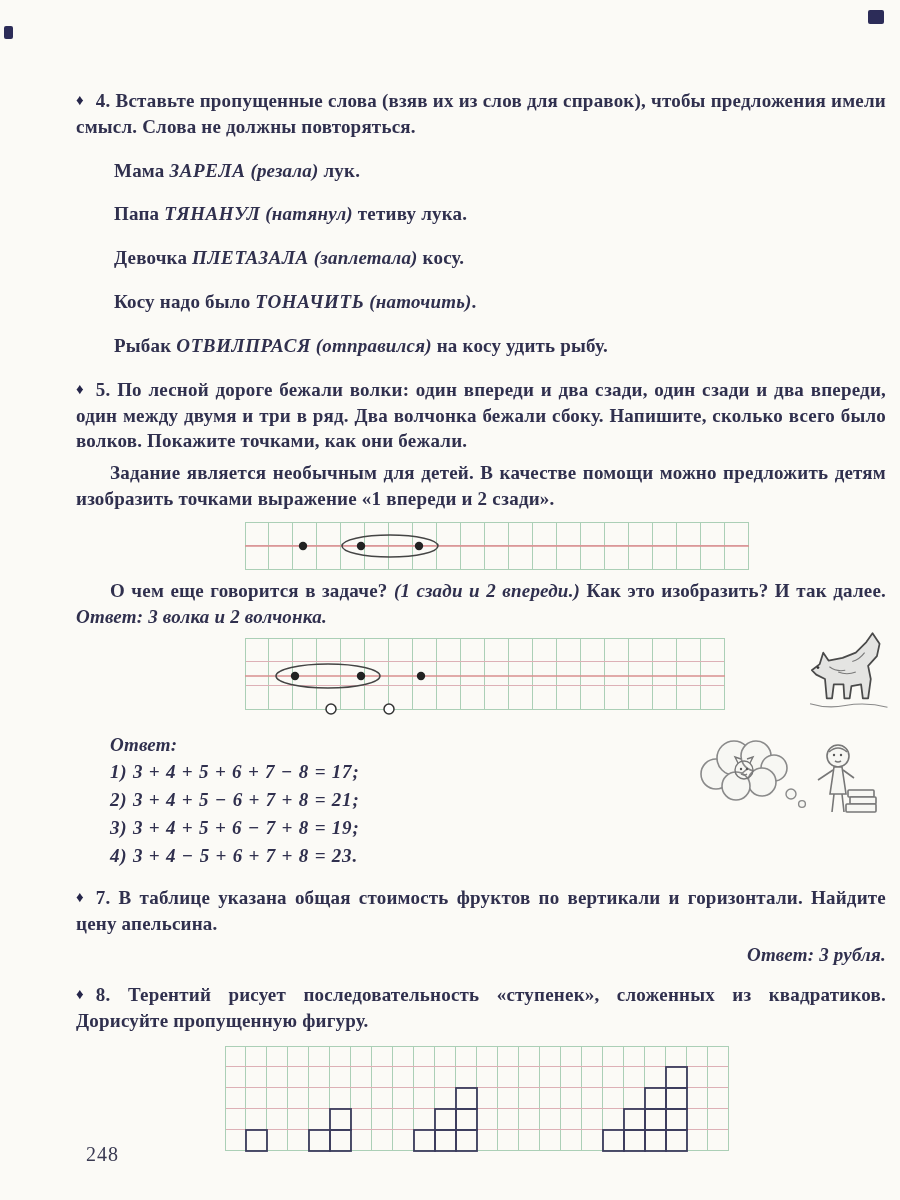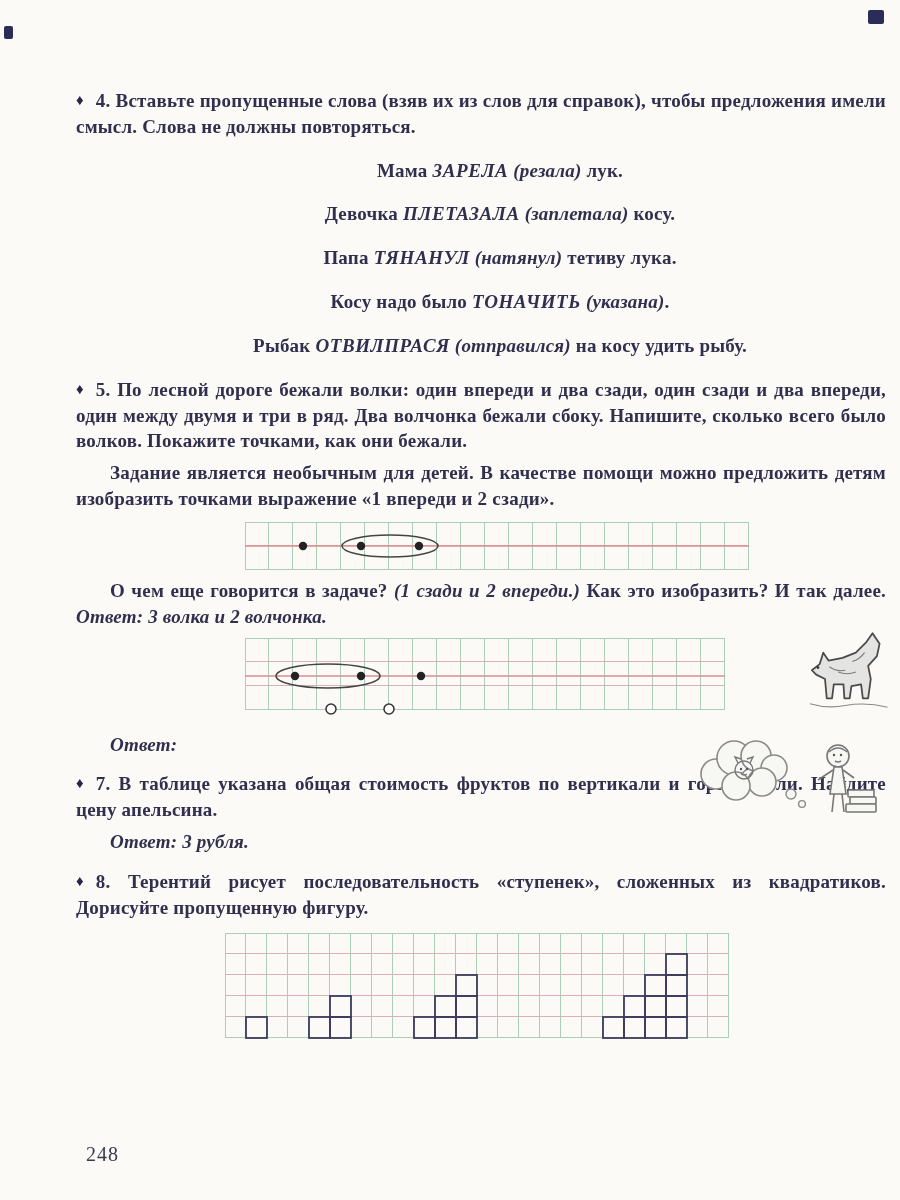--- a/index.html
+++ b/index.html
@@ -10,26 +10,26 @@
     font-family:"Liberation Serif","DejaVu Serif",serif;
     font-weight:700;font-size:19px;line-height:1.36;color:#30304e;
     letter-spacing:.2px;
   }
   .para{margin:0;text-align:justify;}
   .title{margin-bottom:6px;}
   .bullet{display:inline-block;margin-right:12px;font-size:15px;transform:translateY(-2px);color:#26264a;}
   .item{margin-top:14px;}
   .item:first-child{margin-top:0;}
   .sentences{margin-left:38px;margin-top:4px;}
-  .sentence{margin:18px 0;text-align:center;}
+  .sentence{margin:18px 0;text-align:left;}
   .ins{font-style:italic;letter-spacing:.6px;}
   .hint{font-style:italic;}
   .indent{text-indent:34px;}
   .it{font-style:italic;}
-  .answer{font-style:italic;margin:2px 0 0 34px;text-align:left;}
+  .answer{font-style:italic;margin:2px 0 0 34px;text-align:right;}
   .grid-wrap{position:relative;margin:10px 0 8px 169px;width:520px;}
   .grid-wrap.second{margin-top:8px;margin-bottom:4px;}
   .bottom-grid-wrap{margin:12px 0 0 149px;}
   .answers-row{display:flex;margin:2px 0 0 34px;position:relative;flex-direction:column;}
   .answers-label{font-style:italic;width:108px;flex:none;}
   .eq{font-style:italic;letter-spacing:.8px;margin:2px 0;white-space:nowrap;}
   .wolf{position:absolute;left:558px;top:-14px;}
   .cartoon{position:absolute;left:578px;top:-4px;}
   .page-num{position:absolute;left:78px;bottom:32px;font-weight:400;font-size:20px;color:#3a3a52;letter-spacing:1px;margin-left:8px;}
   .corner{position:absolute;background:#2c2c58;border-radius:2px;}
@@ -42,23 +42,23 @@
 
 <div class="page">
 
   <div class="corner corner-tl"></div>
   <div class="corner corner-tr"></div>
 
   <section class="item">
     <p class="para title"><span class="bullet">♦</span><span>4. Вставьте пропущенные слова (взяв их из слов для справок), чтобы предложения имели смысл. Слова не должны повторяться.</span></p>
     <div class="sentences">
       <p class="para sentence"><span>Мама </span><span class="ins">ЗАРЕЛА</span><span class="hint"> (резала)</span><span> лук.</span></p>
+      <p class="para sentence"><span>Папа </span><span class="ins">ТЯНАНУЛ</span><span class="hint"> (натянул)</span><span> тетиву лука.</span></p>
       <p class="para sentence"><span>Девочка </span><span class="ins">ПЛЕТАЗАЛА</span><span class="hint"> (заплетала)</span><span> косу.</span></p>
-      <p class="para sentence"><span>Папа </span><span class="ins">ТЯНАНУЛ</span><span class="hint"> (натянул)</span><span> тетиву лука.</span></p>
-      <p class="para sentence"><span>Косу надо было </span><span class="ins">ТОНАЧИТЬ</span><span class="hint"> (указана)</span><span>.</span></p>
+      <p class="para sentence"><span>Косу надо было </span><span class="ins">ТОНАЧИТЬ</span><span class="hint"> (наточить)</span><span>.</span></p>
       <p class="para sentence"><span>Рыбак </span><span class="ins">ОТВИЛПРАСЯ</span><span class="hint"> (отправился)</span><span> на косу удить рыбу.</span></p>
     </div>
   </section>
 
   <section class="item">
     <p class="para title"><span class="bullet">♦</span><span>5. По лесной дороге бежали волки: один впереди и два сзади, один сзади и два впереди, один между двумя и три в ряд. Два волчонка бежали сбоку. Напишите, сколько всего было волков. Покажите точками, как они бежали.</span></p>
     <p class="para indent">Задание является необычным для детей. В качестве помощи можно предложить детям изобразить точками выражение «1 впереди и 2 сзади».</p>
 
     <div class="grid-wrap">
       <svg width="504" height="48" viewBox="0 0 504 48">
@@ -101,20 +101,26 @@
         <circle cx="17" cy="47" r="1.6" fill="#333"></circle>
         <path d="M30 46 q8 6 18 4 M40 52 q10 4 20 0 M70 30 q-6 8 -14 10" stroke="#7a7a7a" stroke-width="1.2" fill="none"></path>
         <path d="M8 88 q20 6 40 2 q24 -4 48 2" stroke="#8a8a8a" stroke-width="1.2" fill="none"></path>
       </svg>
     </div>
   </section>
 
   <section class="item">
     <div class="answers-row">
       <div class="answers-label">Ответ:</div>
+      <div class="equations">
+        <div class="eq">1) 3 + 4 + 5 + 6 + 7 − 8 = 17;</div>
+        <div class="eq">2) 3 + 4 + 5 − 6 + 7 + 8 = 21;</div>
+        <div class="eq">3) 3 + 4 + 5 + 6 − 7 + 8 = 19;</div>
+        <div class="eq">4) 3 + 4 − 5 + 6 + 7 + 8 = 23.</div>
+      </div>
       <svg class="cartoon" width="200" height="100" viewBox="0 0 200 100">
         <g stroke="#8a8a8a" fill="#f7f7f3" stroke-width="1.6">
           <circle cx="28" cy="46" r="15"></circle>
             <circle cx="46" cy="30" r="17"></circle>
             <circle cx="68" cy="28" r="15"></circle>
           <circle cx="86" cy="40" r="13"></circle>
             <circle cx="74" cy="54" r="14"></circle>
             <circle cx="48" cy="58" r="14"></circle>
         </g>
         <g stroke="#777" fill="none" stroke-width="1.4">

